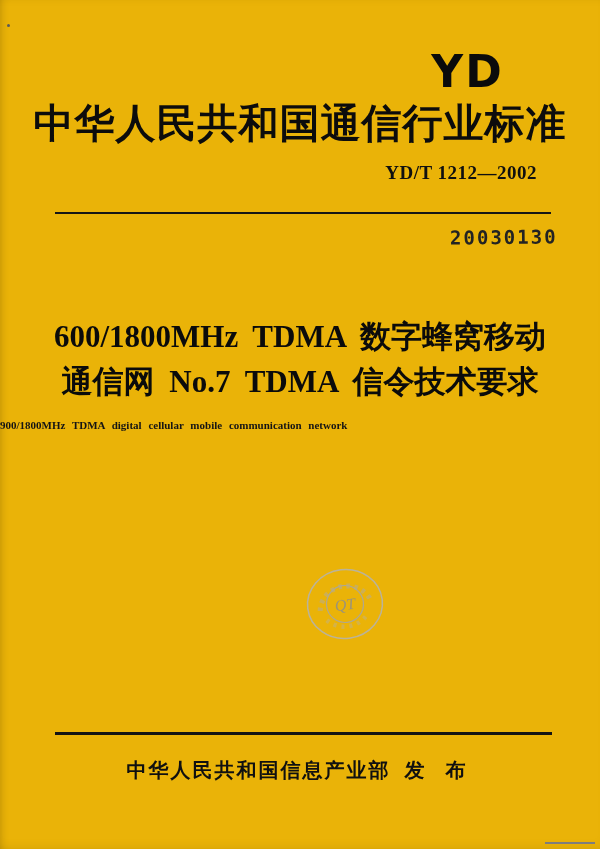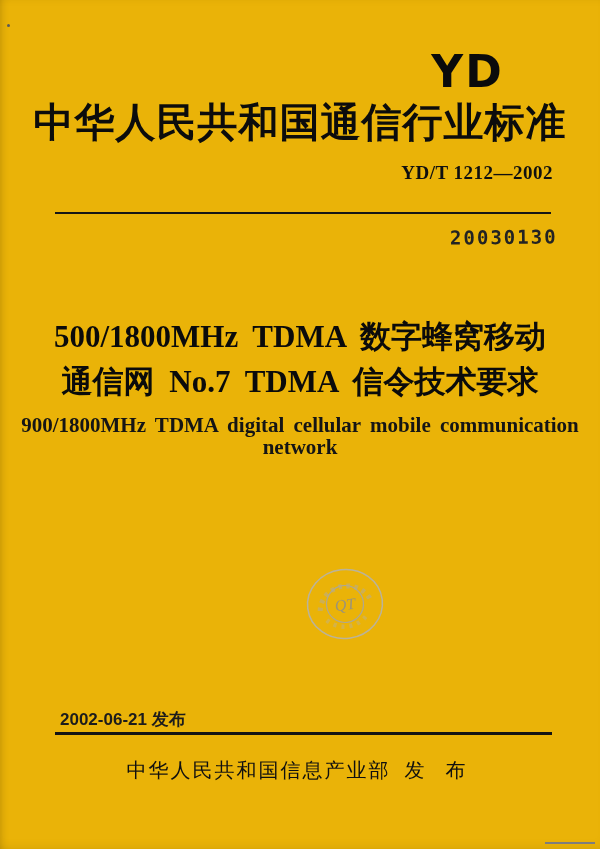--- a/index.html
+++ b/index.html
@@ -30,40 +30,39 @@
     letter-spacing: 2px;
     color: #0b0b0b;
   }
 
   .header-title {
     position: absolute;
     top: 100px;
     left: 0;
     width: 600px;
     text-align: center;
-    font-family: Liberation Serif, serif;
+    font-family: Liberation Sans, sans-serif;
     font-weight: bold;
     font-size: 40px;
     line-height: 1.15;
     letter-spacing: 1px;
     color: #0c0c0c;
   }
 
   .standard-number {
     position: absolute;
     top: 162px;
     left: 0;
     width: 537px;
     text-align: right;
     font-family: "Liberation Serif", serif;
     font-weight: bold;
     font-size: 19px;
     letter-spacing: 0.5px;
     color: #101010;
-    padding-left: 16px;
   }
 
   .top-rule {
     position: absolute;
     top: 212px;
     left: 55px;
     width: 496px;
     height: 2px;
     background: #161616;
   }
@@ -92,24 +91,23 @@
     line-height: 45px;
     word-spacing: 7px;
     color: #0b0b0b;
   }
 
   .subtitle-en {
     position: absolute;
     top: 414px;
     left: 0;
     width: 600px;
-    text-align: center;
-    font-family: "Liberation Serif", serif;
-    font-weight: bold;
-    font-size: 21px;
+    font-family: "Liberation Serif", serif;
+    font-weight: bold;
+    font-size: 11px;
     line-height: 22px;
     word-spacing: 4px;
     color: #151515;
   }
 
   .seal {
     position: absolute;
     top: 566px;
     left: 303px;
     width: 84px;
@@ -139,21 +137,21 @@
     background: #141414;
   }
 
   .publisher-row {
     position: absolute;
     top: 757px;
     left: 0;
     width: 600px;
     text-align: center;
     font-family: "Liberation Serif", serif;
-    font-weight: normal;
+    font-weight: bold;
     font-size: 20px;
     letter-spacing: 2px;
     color: #101010;
   }
   .publisher-row .publish-label {
     margin-left: 14px;
     letter-spacing: 8px;
   }
 
   .scan-artifact-line {
@@ -183,40 +181,39 @@
 
   <div class="header-title">中华人民共和国通信行业标准</div>
 
   <div class="standard-number">YD/T 1212—2002</div>
 
   <div class="top-rule"></div>
 
   <div class="date-stamp-number">20030130</div>
 
   <div class="main-title">
-    <div>500/1800MHz TDMA 数字蜂窝移动</div>
+    <div>600/1800MHz TDMA 数字蜂窝移动</div>
     <div>通信网 No.7 TDMA 信令技术要求</div>
   </div>
 
   <div class="subtitle-en">
     <div>900/1800MHz TDMA digital cellular mobile communication network</div>
   </div>
 
   <svg class="seal" viewBox="0 0 84 80" xmlns="http://www.w3.org/2000/svg">
     <g transform="rotate(-7 42 38)">
       <ellipse cx="42" cy="38" rx="37.5" ry="34.5" fill="none" stroke="#b3b3b3" stroke-width="1.5"></ellipse>
       <circle cx="42" cy="38" r="18.5" fill="none" stroke="#a6a6a6" stroke-width="1.2"></circle>
       <path d="M 16.5 42 A 26.5 25 0 0 1 67.5 36" fill="none" stroke="#ababab" stroke-width="5" stroke-dasharray="3.5 4.5" opacity="0.55"></path>
       <path d="M 22 52 A 26.5 25 0 0 0 62 52" fill="none" stroke="#b2b2b2" stroke-width="4.5" stroke-dasharray="3 5" opacity="0.45"></path>
       <text x="42" y="44" text-anchor="middle" font-family="Liberation Serif, serif" font-style="italic" font-size="16" fill="#8e8e8e">QT</text>
     </g>
   </svg>
 
   <div class="dates-row">
-    <span>2002-06-21 发布</span>
   </div>
 
   <div class="bottom-rule"></div>
 
   <div class="publisher-row">
     <span>中华人民共和国信息产业部</span><span class="publish-label">发 布</span>
   </div>
 
   <div class="scan-artifact-line"></div>
   <div class="scan-artifact-dot"></div>

